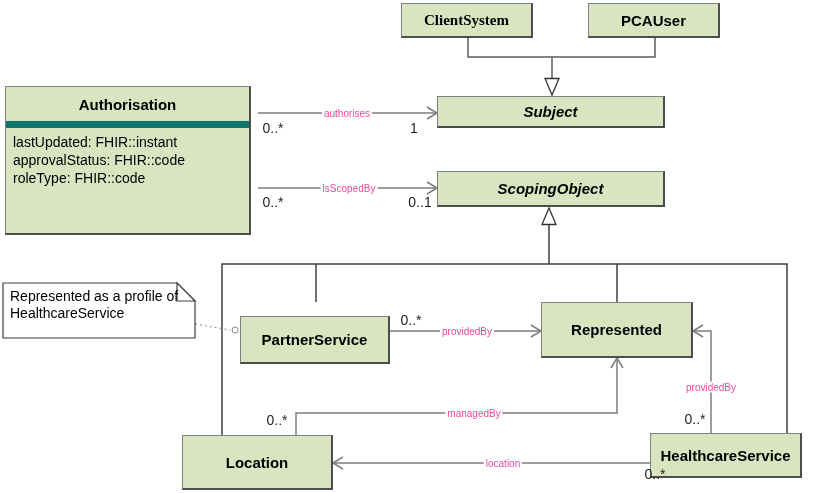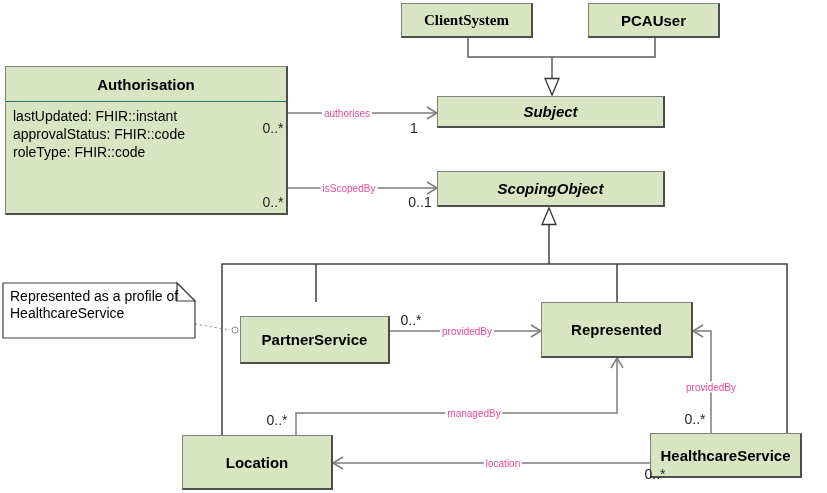--- a/index.html
+++ b/index.html
@@ -16,21 +16,21 @@
     border-bottom:2px solid #4d4d4d;
   }
   .class-title{
     display:flex;align-items:center;justify-content:center;
     font-size:15px;font-weight:bold;height:100%;
     white-space:nowrap;
   }
   .abstract .class-title{font-style:italic;}
   .with-attrs .class-title{height:34px;}
   .class-attrs{
-    border-top:1px solid #0f766e;
+    border-top:7px solid #0f766e;
     padding:5px 7px;font-size:14px;line-height:18px;white-space:nowrap;
   }
   .uml-note-text{
     position:absolute;z-index:3;font-size:14px;line-height:17px;
   }
   .edge-label{
     position:absolute;z-index:3;transform:translate(-50%,-50%);
     font-size:10px;color:#ec4899;white-space:nowrap;background:#fff;padding:0 2px;
   }
   .mult{
@@ -92,21 +92,21 @@
   </div>
 
   <div class="uml-class" style="left:588px;top:3px;width:132px;height:35px;">
     <div class="class-title">PCAUser</div>
   </div>
 
   <div class="uml-class abstract" style="left:437px;top:96px;width:228px;height:32px;">
     <div class="class-title">Subject</div>
   </div>
 
-  <div class="uml-class with-attrs" style="left:5px;top:66px;width:283px;height:149px;">
+  <div class="uml-class with-attrs" style="left:5px;top:86px;width:246px;height:149px;">
     <div class="class-title">Authorisation</div>
     <div class="class-attrs">
       <div>lastUpdated: FHIR::instant</div>
       <div>approvalStatus: FHIR::code</div>
       <div>roleType: FHIR::code</div>
     </div>
   </div>
 
   <div class="uml-class abstract" style="left:437px;top:171px;width:228px;height:36px;">
     <div class="class-title">ScopingObject</div>

